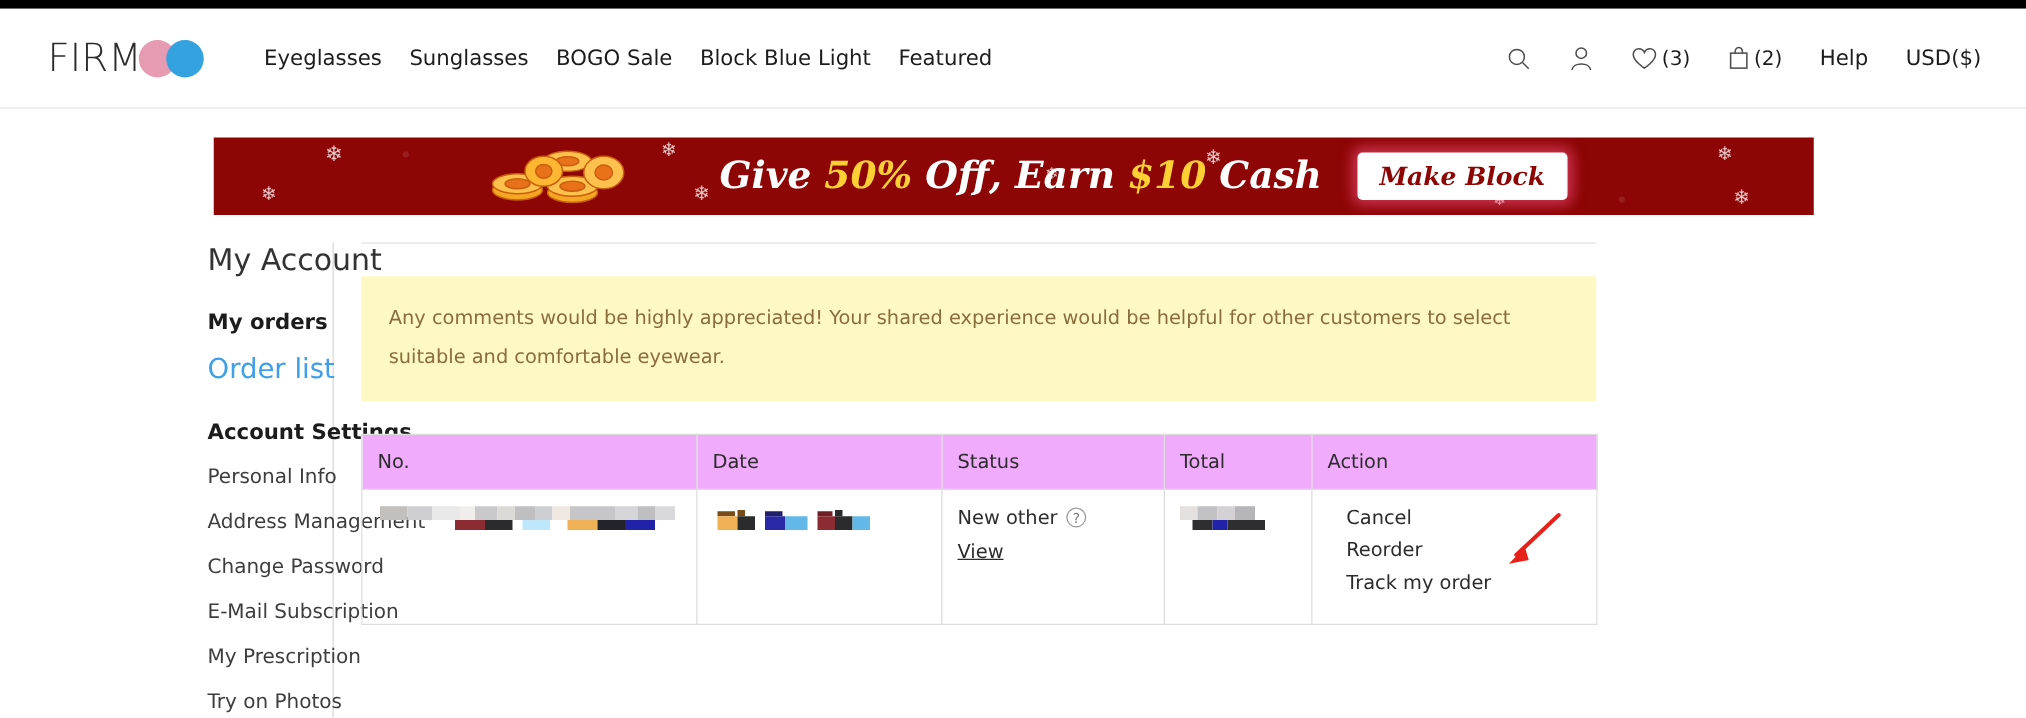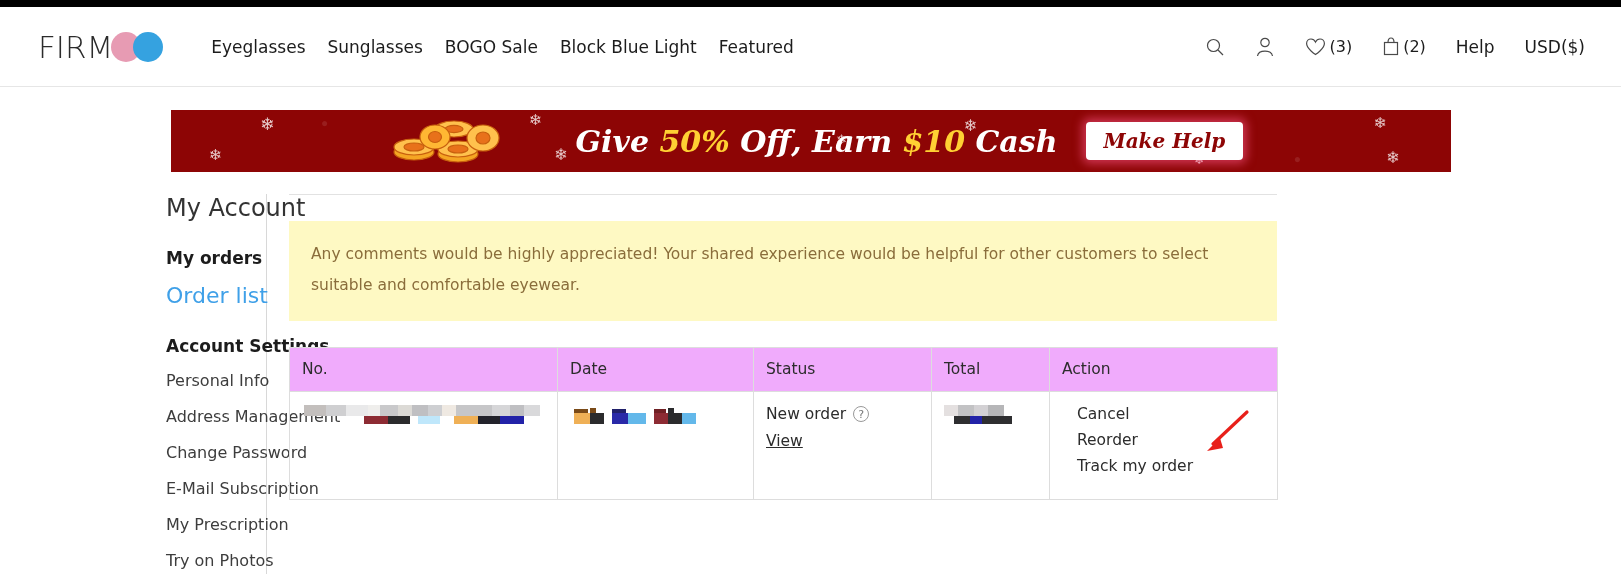--- a/index.html
+++ b/index.html
@@ -278,21 +278,21 @@
         <ellipse cx="97" cy="22" rx="7" ry="6" fill="#e8711a"></ellipse>
         <ellipse cx="49" cy="21" rx="15" ry="12" fill="#ffb733"></ellipse>
         <ellipse cx="49" cy="21" rx="6.5" ry="5.5" fill="#e8711a"></ellipse>
       </g>
     </svg>
 
     <div class="banner-text">
       <span>Give </span><span class="hl">50%</span><span> Off, Earn </span><span class="hl">$10</span><span> Cash</span>
     </div>
 
-    <div class="make-money">Make Help</div>
+    <div class="make-money">Make Block</div>
   </div>
 </div>
 
 <div class="content">
 
   <aside class="sidebar">
     <div class="acct-title">My Account</div>
     <div class="side-head">My orders</div>
     <div class="side-link">Order list</div>
     <div class="side-head">Account Settings</div>
@@ -358,21 +358,21 @@
               <span class="rblock" style="left:84px; width:12px; height:4px; top:4px; background:#6f2024;"></span>
               <span class="rblock" style="left:84px; width:14px; top:8px; background:#8d2b33;"></span>
               <span class="rblock" style="left:98px; width:6px;  height:5px; top:3px; background:#2b2b2d;"></span>
               <span class="rblock" style="left:98px; width:14px; top:8px; background:#2b2b2d;"></span>
               <span class="rblock" style="left:112px;width:14px; top:8px; background:#63b8ea;"></span>
             </div>
           </td>
 
           <td>
             <div class="status-line">
-              <span>New order</span>
+              <span>New other</span>
               <span class="qmark">?</span>
             </div>
             <span class="view-link">View</span>
           </td>
 
           <td>
             <div class="redact">
               <span class="rblock" style="left:0px;  width:14px; background:#e4e0e0;"></span>
               <span class="rblock" style="left:14px; width:16px; background:#c2c2c4;"></span>
               <span class="rblock" style="left:30px; width:14px; background:#d3d1d4;"></span>

